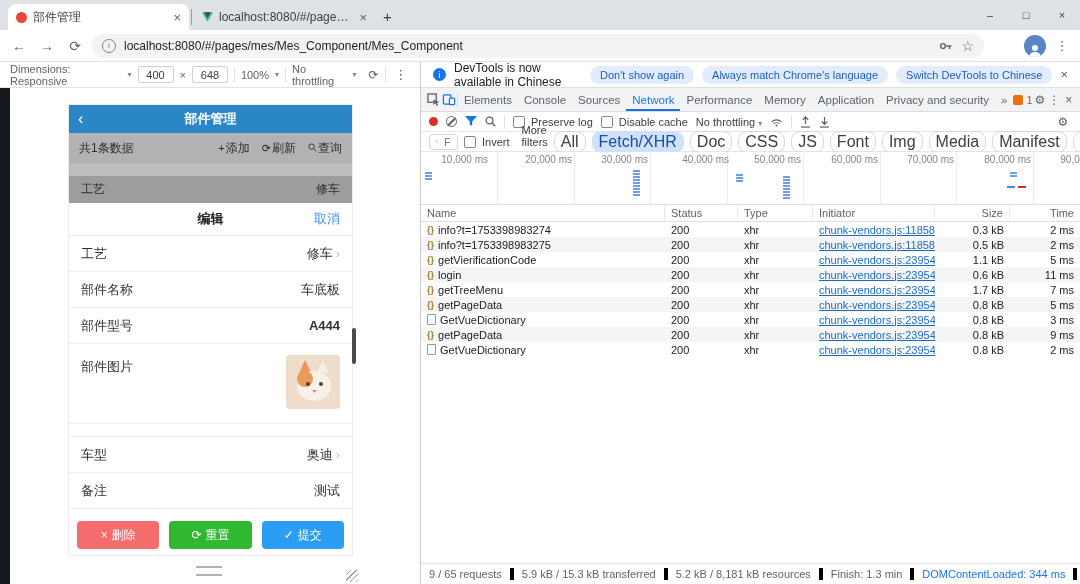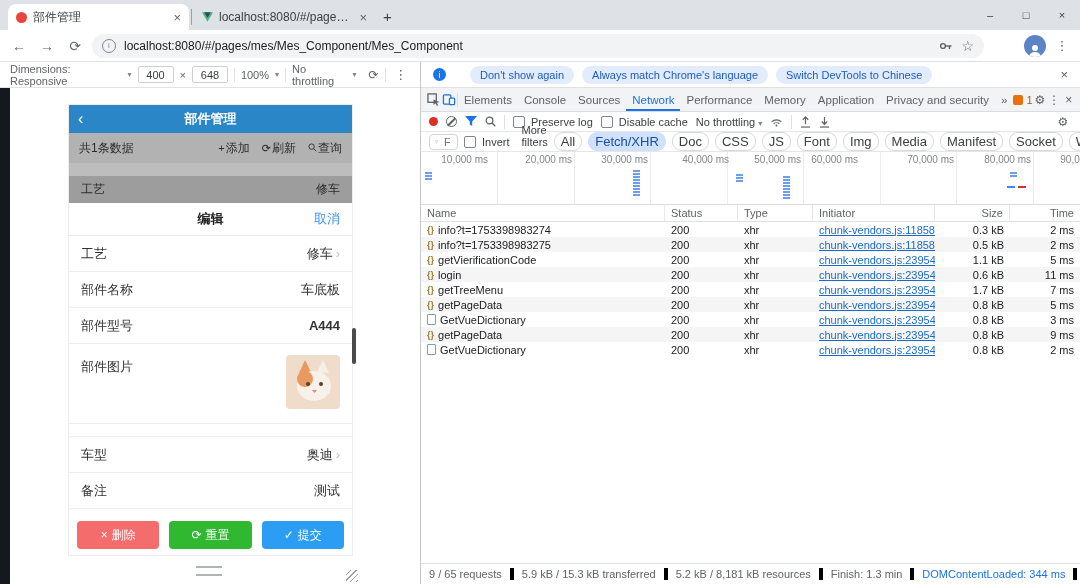--- a/index.html
+++ b/index.html
@@ -86,21 +86,21 @@
   .rec{width:9px;height:9px;border-radius:50%;background:#d93025;}
   .clr{width:9px;height:9px;border:1.5px solid #5f6368;border-radius:50%;position:relative;}
   .clr::after{content:"";position:absolute;left:-1px;top:3.5px;width:11px;height:1.5px;background:#5f6368;transform:rotate(-45deg);}
   .check{display:flex;align-items:center;gap:6px;}
   .cb{width:10px;height:10px;border:1px solid #80868b;border-radius:2px;background:#fff;}
   .net-toolbar .gear{margin-left:auto;}
 
   .filter-row{height:19px;border-bottom:1px solid #e6e6e6;display:flex;align-items:center;gap:6px;padding:0 8px;font-size:11px;color:#3c4043;}
   .fbox{width:140px;height:14px;border:1px solid #d5d5d5;border-radius:4px;display:flex;align-items:center;gap:4px;padding:0 5px;}
   .fbox input{border:none;outline:none;font-size:11px;width:100%;background:transparent;color:#3c4043;}
-  .tpill{padding:1px 6px;border-radius:9px;border:1px solid #d8d8d8;white-space:nowrap;font-size:13px;}
+  .tpill{padding:1px 6px;border-radius:9px;border:1px solid #d8d8d8;white-space:nowrap;font-size:16px;}
   .tpill.active{background:#cfe1fb;border-color:#cfe1fb;color:#174ea6;}
 
   .timeline{height:52px;border-bottom:1px solid #ddd;position:relative;overflow:hidden;background:#fff;}
   .tl-grid{position:absolute;top:0;bottom:0;width:1px;background:#ececec;}
   .tl-label{position:absolute;top:2px;font-size:10px;color:#80868b;width:52px;text-align:right;white-space:nowrap;}
   .cl{position:absolute;display:flex;flex-direction:column;}
   .cl i{display:block;width:7px;height:2px;background:#6d9eea;margin-bottom:1px;}
   .tl-mark{position:absolute;width:8px;height:2px;}
 
   .tbl-head{height:16px;display:grid;grid-template-columns:244px 73px 75px 122px 75px 70px;font-size:11px;color:#5f6368;border-bottom:1px solid #e0e0e0;}
@@ -300,20 +300,21 @@
         <div class="scroll-thumb"></div>
         <div class="drag-handle"></div>
         <div class="resize-grip"></div>
       </div>
     </div>
 
     <div class="dt">
 
       <div class="notice">
         <span class="blue-i">i</span>
+        <span>DevTools is now available in Chinese</span>
         <div class="pillgrp">
           <span class="pill">Don't show again</span>
           <span class="pill">Always match Chrome's language</span>
           <span class="pill">Switch DevTools to Chinese</span>
         </div>
         <span class="xclose">×</span>
       </div>
 
       <div class="dt-tabbar">
         <span class="ibtn">
@@ -419,21 +420,21 @@
         <div class="tl-grid" style="left:382px"></div>
           <div class="tl-grid" style="left:459px"></div>
         <div class="tl-grid" style="left:535px"></div>
           <div class="tl-grid" style="left:612px"></div>
 
         <span class="tl-label" style="left:15px">10,000 ms</span>
         <span class="tl-label" style="left:99px">20,000 ms</span>
         <span class="tl-label" style="left:175px">30,000 ms</span>
         <span class="tl-label" style="left:256px">40,000 ms</span>
         <span class="tl-label" style="left:328px">50,000 ms</span>
-        <span class="tl-label" style="left:385px">60,000 ms</span>
+        <span class="tl-label" style="left:405px">60,000 ms</span>
         <span class="tl-label" style="left:481px">70,000 ms</span>
         <span class="tl-label" style="left:558px">80,000 ms</span>
         <span class="tl-label" style="left:634px">90,000 ms</span>
         <div class="cl" style="left:4px;top:20px">
             <i></i>
             <i></i>
             <i></i>
           </div>
         <div class="cl" style="left:212px;top:18px">
             <i></i>

